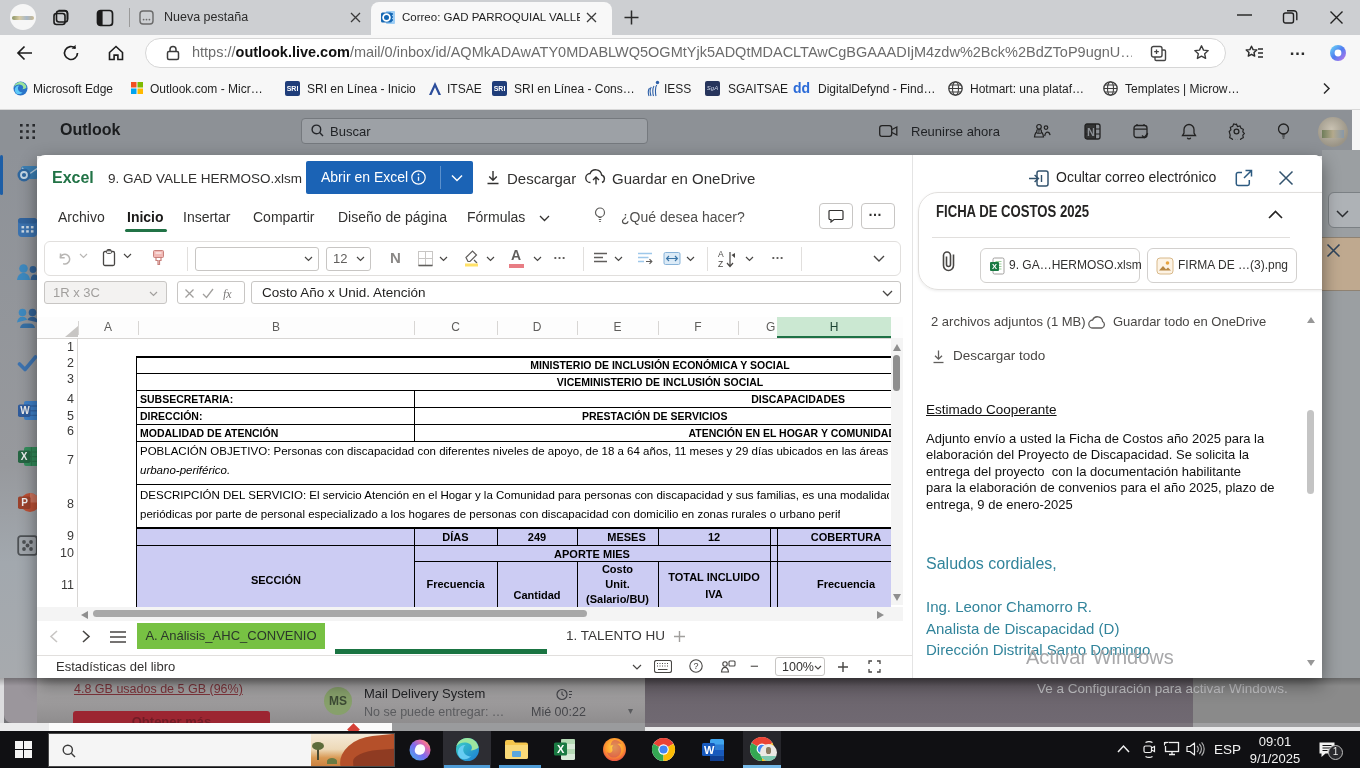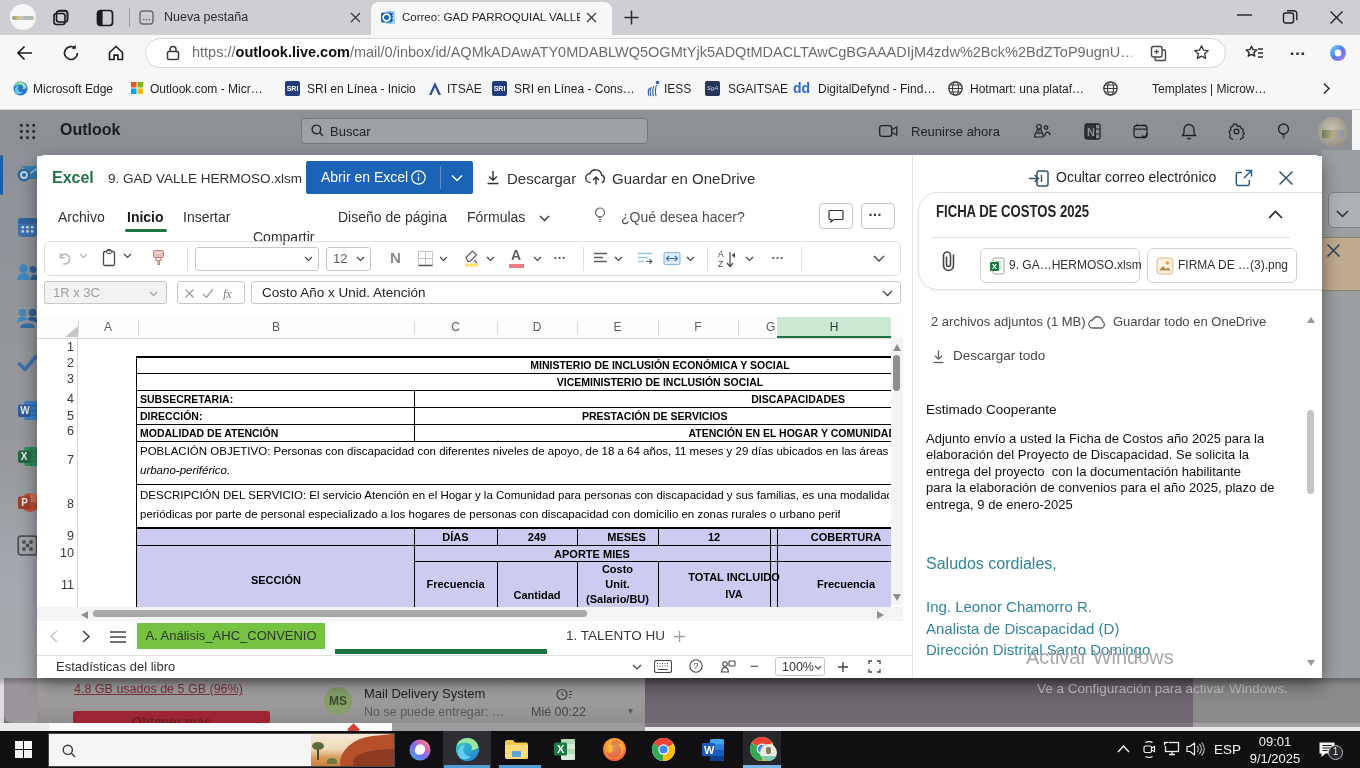--- a/index.html
+++ b/index.html
@@ -158,21 +158,21 @@
       <ellipse cx="7.5" cy="7.5" rx="3" ry="6.7" fill="none" stroke="#3c3c3c" stroke-width="1.1"></ellipse>
       <path d="M1 7.5h13M1.8 4h11.4M1.8 11h11.4" stroke="#3c3c3c" stroke-width="1.1"></path>
     </svg>
   <div class="a" style="left:970px;top:11px;">Hotmart: una plataf…</div>
 
   <svg class="a" style="left:1103px;top:10px" width="15" height="15" viewBox="0 0 15 15">
       <circle cx="7.5" cy="7.5" r="6.7" fill="none" stroke="#3c3c3c" stroke-width="1.3"></circle>
       <ellipse cx="7.5" cy="7.5" rx="3" ry="6.7" fill="none" stroke="#3c3c3c" stroke-width="1.1"></ellipse>
       <path d="M1 7.5h13M1.8 4h11.4M1.8 11h11.4" stroke="#3c3c3c" stroke-width="1.1"></path>
     </svg>
-  <div class="a" style="left:1125px;top:11px;margin-left:27px;">Templates | Microw…</div>
+  <div class="a" style="left:1125px;top:11px;">Templates | Microw…</div>
   <svg class="a" style="left:1320px;top:11px" width="13" height="13" viewBox="0 0 13 13">
       <path d="M4 1.5l5 5-5 5" fill="none" stroke="#2b2b2b" stroke-width="1.5"></path>
     </svg>
 </div>
 
 <div class="a" id="pagehead" style="left:0;top:110px;width:1360px;height:40px;background:#8d9196;">
 
   <svg class="a" style="left:20px;top:14px" width="15" height="15" viewBox="0 0 15 15">
     <g fill="#26282b">
         <rect x="0" y="0" width="2.6" height="2.6"></rect>
@@ -380,21 +380,21 @@
       <path d="M6.5 13.5a4.5 4.5 0 0 1-.4-9A6 6 0 0 1 17.6 6a4 4 0 0 1 .4 7.5" fill="none" stroke="#323130" stroke-width="1.4"></path>
       <path d="M12 15.5V8.5M9 11l3-3 3 3" fill="none" stroke="#323130" stroke-width="1.4"></path>
     </svg>
   <div class="a" style="left:575px;top:15px;font-size:15px;color:#323130;">Guardar en OneDrive</div>
 
   <div class="a" style="left:0;top:45px;width:876px;height:36px;font-size:14px;color:#323130;">
     <div class="a" style="left:21px;top:9px;">Archivo</div>
     <div class="a" style="left:90px;top:9px;font-weight:bold;color:#1b1a19;">Inicio</div>
     <div class="a" style="left:88px;top:29px;width:42px;height:3px;background:#217346;border-radius:2px;"></div>
     <div class="a" style="left:146px;top:9px;">Insertar</div>
-    <div class="a" style="left:216px;top:9px;margin-top:20px;">Compartir</div>
+    <div class="a" style="left:216px;top:9px;">Compartir</div>
     <div class="a" style="left:301px;top:9px;">Diseño de página</div>
     <div class="a" style="left:430px;top:9px;">Fórmulas</div>
     <svg class="a" style="left:502px;top:15px" width="11" height="7" viewBox="0 0 11 7">
         <path d="M1 1l4.5 4.5L10 1" fill="none" stroke="#323130" stroke-width="1.3"></path>
       </svg>
     <svg class="a" style="left:557px;top:7px" width="12" height="17" viewBox="0 0 12 17">
         <circle cx="6" cy="5.5" r="4.5" fill="none" stroke="#5f5e5c" stroke-width="1.2"></circle>
         <path d="M4.5 10.5h3M4.8 12.5h2.4M5.2 14.5h1.6" stroke="#5f5e5c" stroke-width="1.1"></path>
       </svg>
     <div class="a" style="left:584px;top:9px;color:#4f4e4c;">¿Qué desea hacer?</div>
@@ -606,21 +606,21 @@
         <div class="a" style="left:441px;top:175px;width:81px;text-align:center;font-weight:bold;font-size:11px;padding-left:9px;">MESES</div>
         <div class="a" style="left:522px;top:175px;width:112px;text-align:center;font-weight:bold;font-size:11px;">12</div>
         <div class="a" style="left:655px;top:175px;width:110px;text-align:center;font-weight:bold;font-size:11px;">COBERTURA</div>
 
         <div class="a" style="left:278px;top:192px;width:356px;text-align:center;font-weight:bold;font-size:11px;">APORTE MIES</div>
 
         <div class="a" style="left:2px;top:218px;width:276px;text-align:center;font-weight:bold;font-size:11px;">SECCIÓN</div>
         <div class="a" style="left:278px;top:222px;width:83px;text-align:center;font-weight:bold;font-size:11px;">Frecuencia</div>
         <div class="a" style="left:361px;top:222px;width:80px;text-align:center;font-weight:bold;font-size:11px;margin-top:11px;">Cantidad</div>
         <div class="a" style="left:441px;top:206px;width:81px;text-align:center;font-weight:bold;font-size:11px;line-height:15px;">Costo<br>Unit.<br>(Salario/BU)</div>
-        <div class="a" style="left:522px;top:213px;width:112px;text-align:center;font-weight:bold;font-size:11px;line-height:17px;padding-left:20px;">TOTAL INCLUIDO<br>IVA</div>
+        <div class="a" style="left:522px;top:213px;width:112px;text-align:center;font-weight:bold;font-size:11px;line-height:17px;">TOTAL INCLUIDO<br>IVA</div>
         <div class="a" style="left:655px;top:222px;width:110px;text-align:center;font-weight:bold;font-size:11px;">Frecuencia</div>
       </div>
     </div>
   </div>
 
   <div class="a" style="left:854px;top:183px;width:12px;height:267px;background:#f4f4f4;">
     <svg class="a" style="left:2px;top:6px" width="8" height="7" viewBox="0 0 8 7">
         <path d="M4 0l4 7H0z" fill="#8f8f8f"></path>
       </svg>
     <div class="a" style="left:2px;top:17px;width:7px;height:36px;background:#8f8f8f;border-radius:4px;"></div>
@@ -741,21 +741,21 @@
     <svg class="a" style="left:175px;top:161px" width="19" height="13" viewBox="0 0 19 13">
         <path d="M5 12a4 4 0 0 1-.4-8A5.2 5.2 0 0 1 14.6 5.5 3.6 3.6 0 0 1 14 12z" fill="none" stroke="#605e5c" stroke-width="1.3"></path>
       </svg>
     <div class="a" style="left:200px;top:159px;font-size:13px;color:#484644;">Guardar todo en OneDrive</div>
     <svg class="a" style="left:19px;top:195px" width="13" height="14" viewBox="0 0 13 14">
         <path d="M6.5 0.5v8.5M3 5.7l3.5 3.5L10 5.7" fill="none" stroke="#605e5c" stroke-width="1.3"></path>
         <path d="M1.5 12.5h10" stroke="#605e5c" stroke-width="1.3"></path>
       </svg>
     <div class="a" style="left:40px;top:193px;font-size:13.5px;color:#484644;">Descargar todo</div>
 
-    <div class="a" style="left:13px;top:247px;font-size:13.5px;color:#111;">Estimado Cooperante</div>
+    <div class="a" style="left:13px;top:247px;font-size:13.5px;color:#111;text-decoration:underline;">Estimado Cooperante</div>
     <div class="a" style="left:13px;top:276px;font-size:13px;line-height:16.4px;color:#111;">Adjunto envío a usted la Ficha de Costos año 2025 para la<br>elaboración del Proyecto de Discapacidad. Se solicita la<br>entrega del proyecto&nbsp; con la documentación habilitante<br>para la elaboración de convenios para el año 2025, plazo de<br>entrega, 9 de enero-2025</div>
     <div class="a" style="left:13px;top:400px;font-size:16px;color:#31849b;">Saludos cordiales,</div>
     <div class="a" style="left:13px;top:441px;font-size:15px;line-height:21.5px;color:#31849b;">Ing. Leonor Chamorro R.<br>Analista de Discapacidad (D)<br>Dirección Distrital Santo Domingo</div>
 
     <div class="a" style="left:113px;top:491px;font-size:20px;color:#a8a8aa;">Activar Windows</div>
 
     <svg class="a" style="left:394px;top:162px" width="8" height="6" viewBox="0 0 8 6">
         <path d="M4 0l4 6H0z" fill="#979797"></path>
       </svg>
     <div class="a" style="left:394px;top:255px;width:7px;height:84px;background:#c4c4c4;border-radius:4px;"></div>

